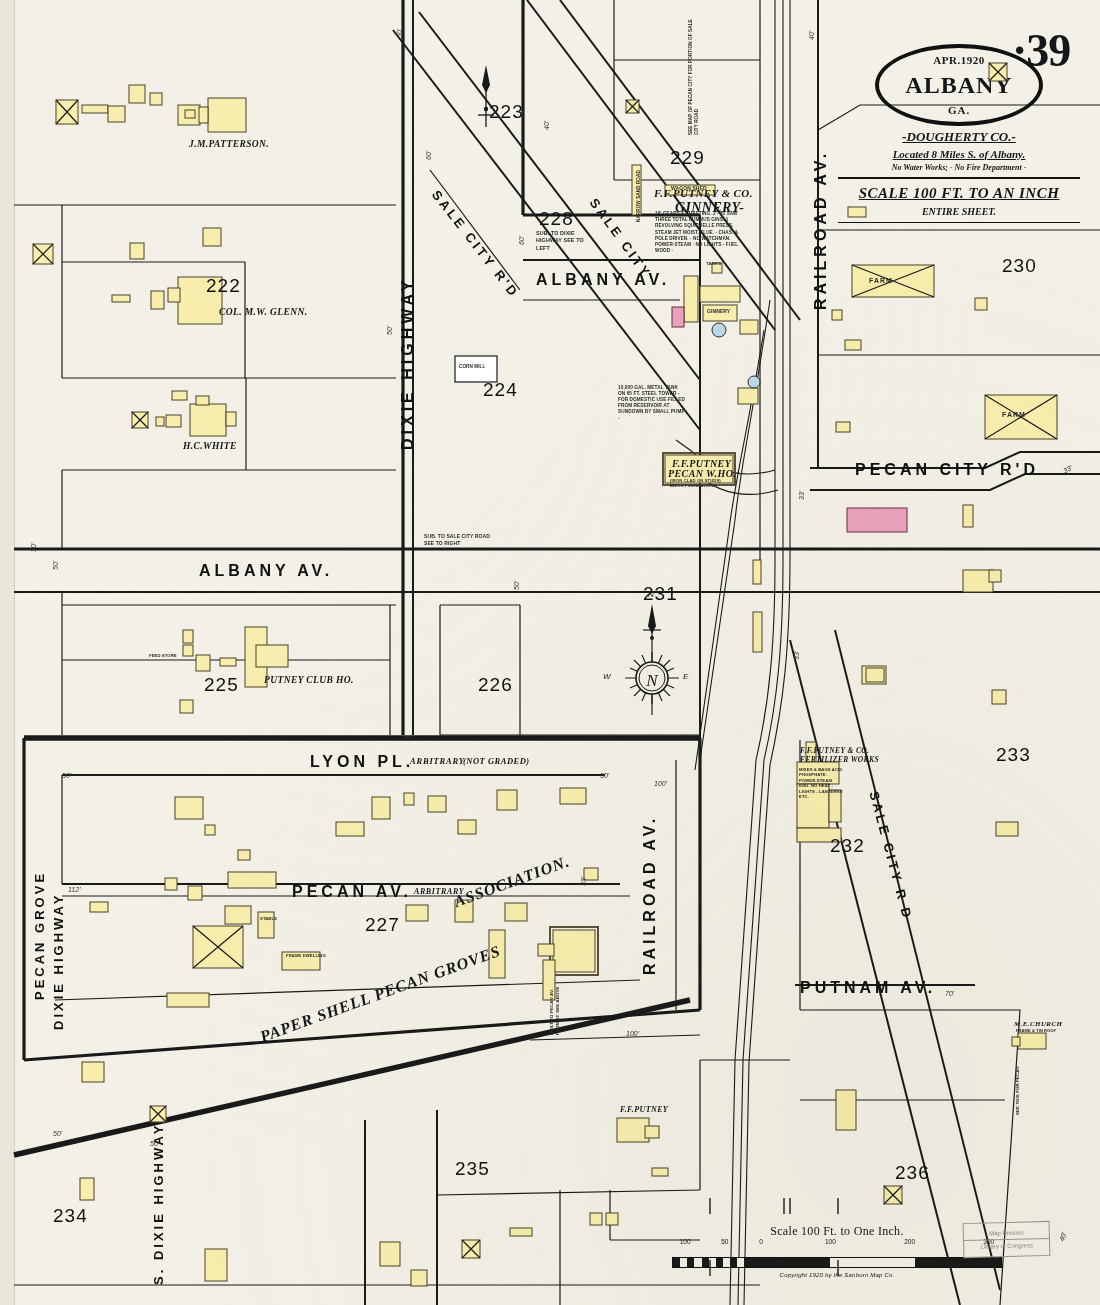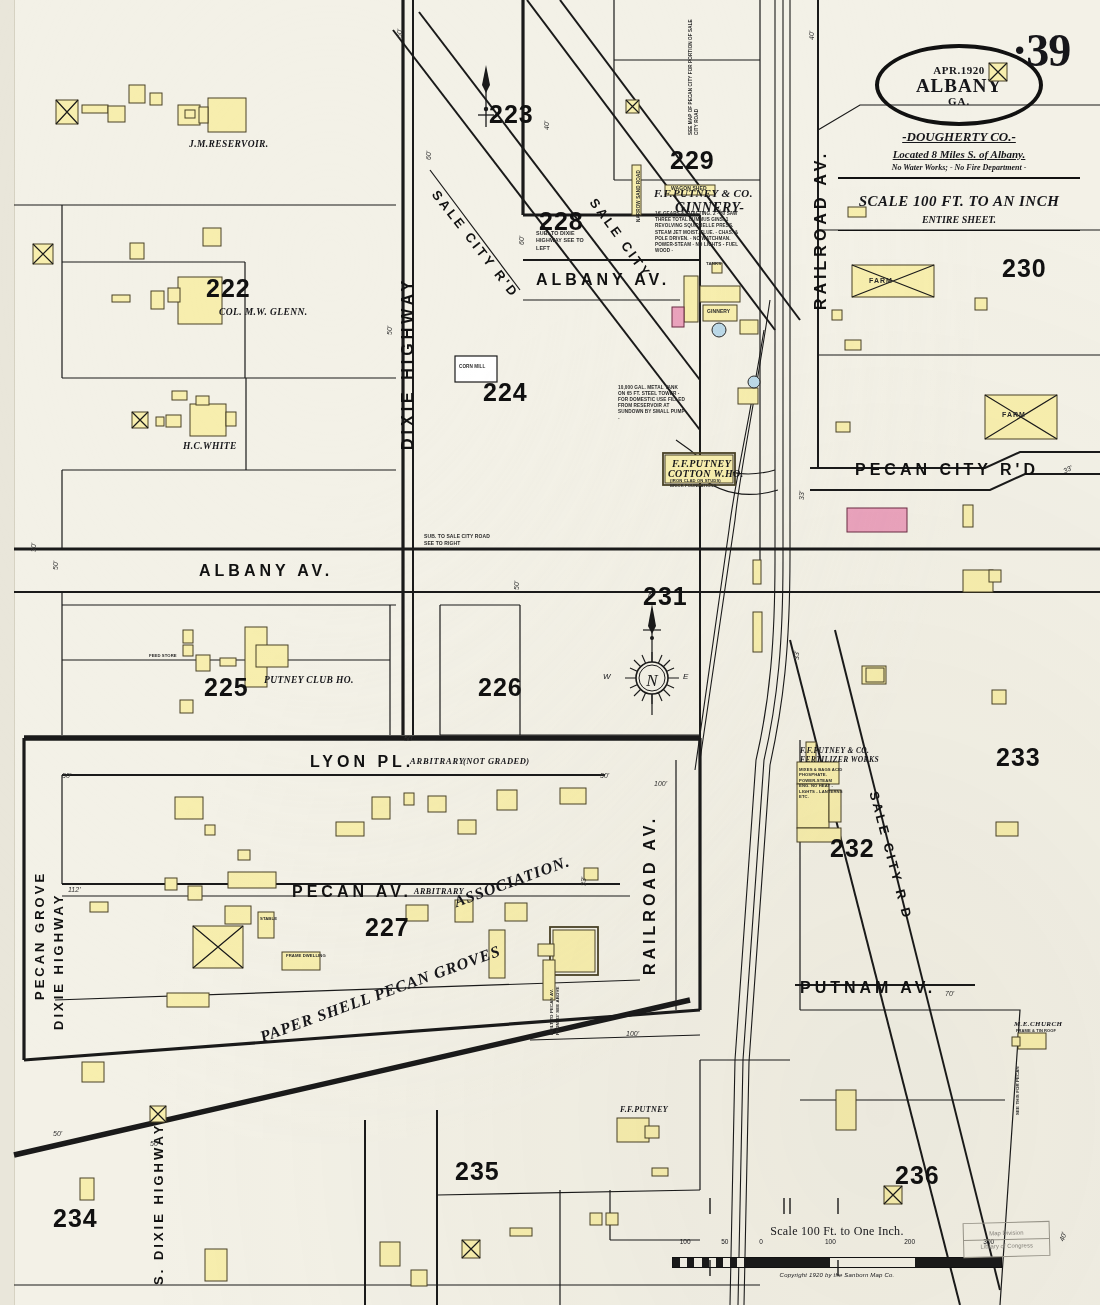--- a/index.html
+++ b/index.html
@@ -24,46 +24,46 @@
   .thick{stroke-width:3.2;}
   .vthick{stroke-width:5.5;}
   .yel{fill:#f7eeae;stroke:#4a4226;stroke-width:1;}
   .pnk{fill:#eaa3bd;stroke:#6b2b42;stroke-width:1;}
   .xb{fill:#f7eeae;stroke:#4a4226;stroke-width:1;}
   .rail{stroke:#1a1a1a;stroke-width:1.1;fill:none;}
 
   .txt{position:absolute;white-space:nowrap;line-height:1;}
   .street{font-size:16px;letter-spacing:4px;font-weight:700;color:#111;}
   .street-sm{font-size:13px;letter-spacing:3px;font-weight:700;color:#111;}
-  .blocknum{font-size:25px;font-weight:700;letter-spacing:1px;color:#111;}
+  .blocknum{font-size:19px;font-weight:400;letter-spacing:1px;color:#111;}
   .name{font-size:9.5px;font-weight:700;font-style:italic;letter-spacing:.4px;color:#16161a;
         font-family:"Liberation Serif", serif;}
   .tiny{font-size:5.2px;font-weight:700;color:#2a2a2a;letter-spacing:.1px;
         font-family:"Liberation Sans", sans-serif;}
   .dim{font-size:7px;font-style:italic;color:#333;}
 
   
   #title{position:absolute;left:838px;top:44px;width:242px;text-align:center;}
   #oval{position:relative;width:160px;height:74px;margin:0 auto;border:4px solid #111;
-        border-radius:50%;display:flex;flex-direction:column;align-items:center;justify-content:center;}
+        border-radius:50%;display:flex;flex-direction:column;align-items:center;justify-content:center;gap:7px;}
   #oval .apr{font-size:11px;font-weight:700;letter-spacing:.5px;font-family:"Liberation Serif",serif;}
-  #oval .alb{font-size:19px;font-weight:700;letter-spacing:1px;line-height:1;
+  #oval .alb{font-size:24px;font-weight:700;letter-spacing:1px;line-height:1;
              font-family:"Liberation Serif",serif;}
   #oval .ga{font-size:11px;font-weight:700;letter-spacing:1px;font-family:"Liberation Serif",serif;}
   .t-putney{font-size:22px;font-weight:700;font-style:italic;letter-spacing:1px;margin-top:8px;
             font-family:"Liberation Serif",serif;text-decoration:underline;}
   .t-county{font-size:13px;font-weight:700;font-style:italic;margin-top:3px;
             font-family:"Liberation Serif",serif;text-decoration:underline;}
   .t-loc{font-size:11px;font-weight:700;font-style:italic;margin-top:3px;
          font-family:"Liberation Serif",serif;text-decoration:underline;}
   .t-util{font-size:8px;font-weight:700;font-style:italic;margin-top:3px;
           font-family:"Liberation Serif",serif;}
   .rule{height:1.5px;background:#111;margin:5px 0 0 0;}
-  .t-scale{font-size:15px;font-weight:700;font-style:italic;letter-spacing:.5px;margin-top:14px;
-           font-family:"Liberation Serif",serif;}
+  .t-scale{font-size:15px;font-weight:700;font-style:italic;letter-spacing:.5px;margin-top:6px;
+           font-family:"Liberation Serif",serif;text-decoration:underline;}
   .t-entire{font-size:10px;font-weight:700;font-style:italic;margin-top:4px;
             font-family:"Liberation Serif",serif;}
   #sheetno{position:absolute;left:1012px;top:24px;font-size:46px;font-weight:700;
            font-family:"Liberation Serif",serif;letter-spacing:-1px;}
   #sheetno .dot{font-size:46px;}
 
   
   .rot90{transform-origin:0 0;transform:rotate(-90deg);}
   .rotN{transform-origin:0 0;}
 
@@ -396,30 +396,30 @@
   <div class="txt blocknum" style="left:539px;top:209px;">228</div>
   <div class="txt blocknum" style="left:670px;top:148px;">229</div>
   <div class="txt blocknum" style="left:962px;top:256px;margin-left:40px;">230</div>
   <div class="txt blocknum" style="left:643px;top:584px;">231</div>
   <div class="txt blocknum" style="left:830px;top:836px;">232</div>
   <div class="txt blocknum" style="left:996px;top:745px;">233</div>
   <div class="txt blocknum" style="left:53px;top:1206px;">234</div>
   <div class="txt blocknum" style="left:455px;top:1159px;">235</div>
   <div class="txt blocknum" style="left:895px;top:1163px;">236</div>
 
-  <div class="txt name" style="left:189px;top:140px;">J.M.RESERVOIR.</div>
+  <div class="txt name" style="left:189px;top:140px;">J.M.PATTERSON.</div>
   <div class="txt name" style="left:219px;top:308px;">COL. M.W. GLENN.</div>
   <div class="txt name" style="left:183px;top:442px;">H.C.WHITE</div>
   <div class="txt name" style="left:264px;top:676px;">PUTNEY CLUB HO.</div>
 
   <div class="txt name" style="left:654px;top:188px;font-size:11px;">F.F.PUTNEY &amp; CO.</div>
   <div class="txt name" style="left:675px;top:201px;font-size:14px;">GINNERY-</div>
 
   <div class="txt name" style="left:672px;top:459px;font-size:10px;">F.F.PUTNEY</div>
-  <div class="txt name" style="left:668px;top:469px;font-size:10px;">COTTON W.HO.</div>
+  <div class="txt name" style="left:668px;top:469px;font-size:10px;">PECAN W.HO.</div>
 
   <div class="txt name" style="left:800px;top:747px;font-size:7.5px;">F.F.PUTNEY &amp; CO.</div>
   <div class="txt name" style="left:800px;top:756px;font-size:7.5px;">FERTILIZER WORKS</div>
 
   <div class="txt name" style="left:258px;top:1030px;font-size:16px;letter-spacing:1px;transform:rotate(-20deg);transform-origin:0 0;">PAPER SHELL PECAN GROVES</div>
   <div class="txt name" style="left:452px;top:895px;font-size:16px;letter-spacing:1px;transform:rotate(-20deg);transform-origin:0 0;">ASSOCIATION.</div>
 
   <div class="txt name" style="left:1014px;top:1021px;font-size:7px;">M.E.CHURCH</div>
   <div class="txt name" style="left:620px;top:1106px;font-size:8px;">F.F.PUTNEY</div>
 

